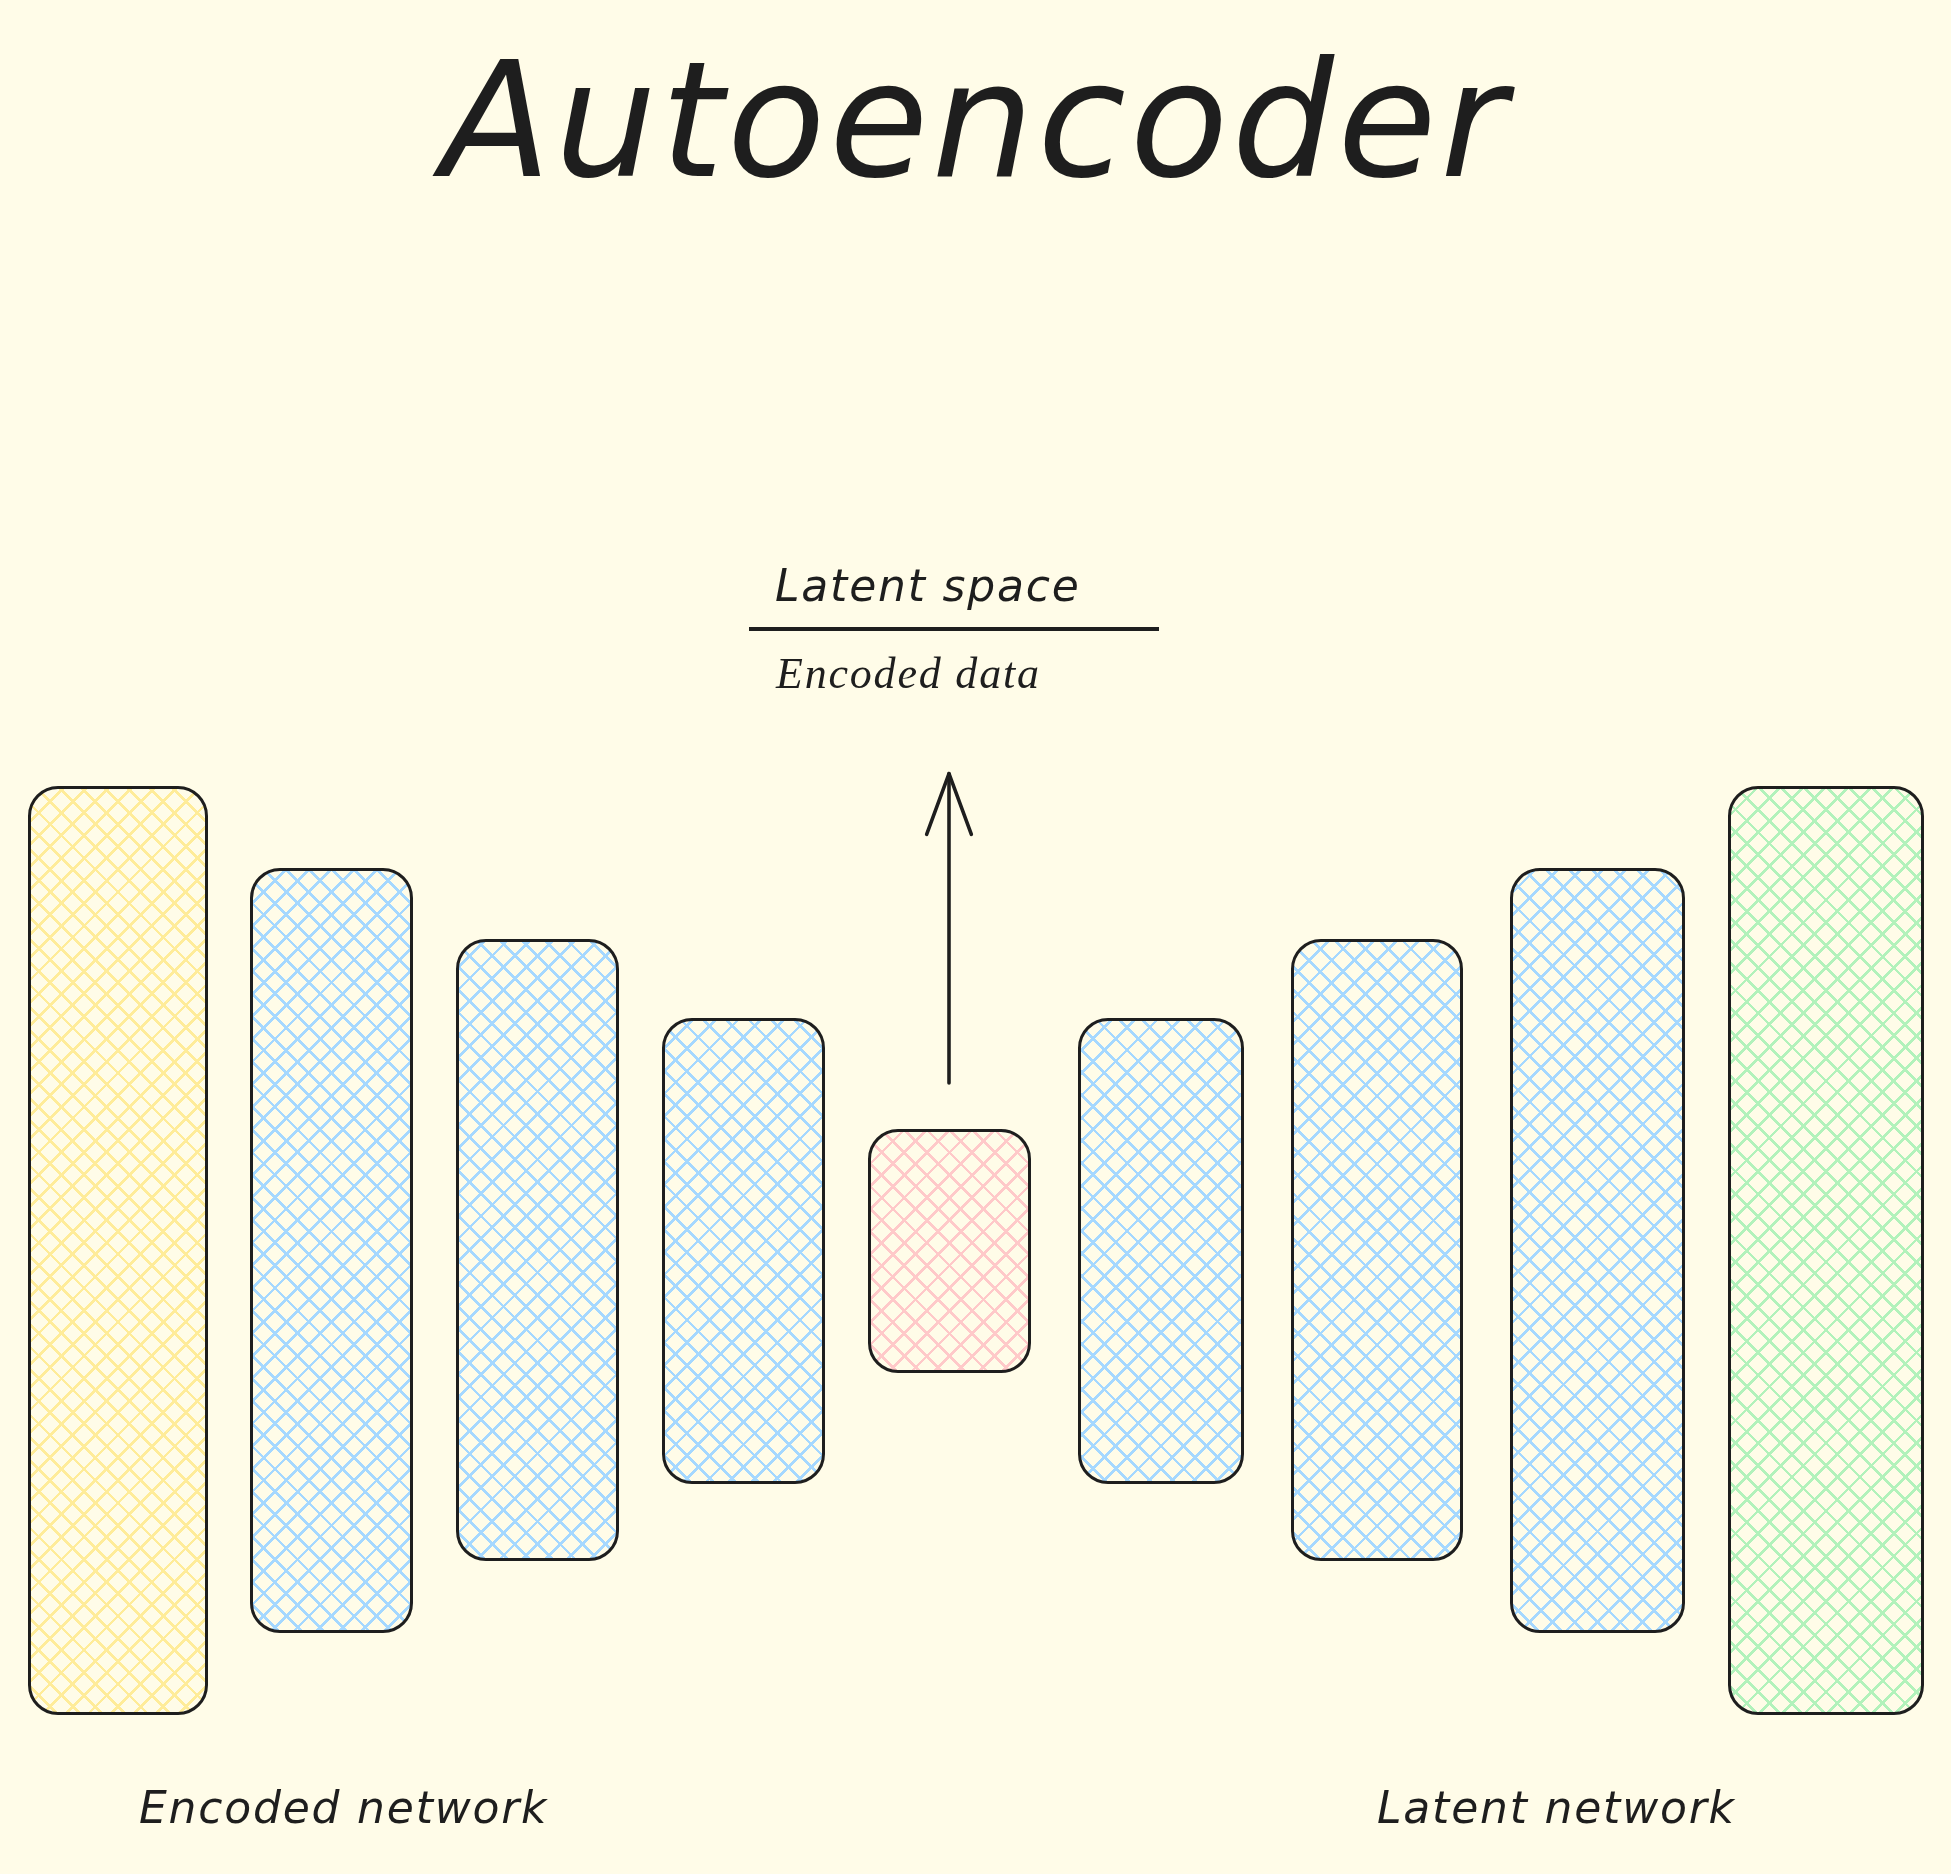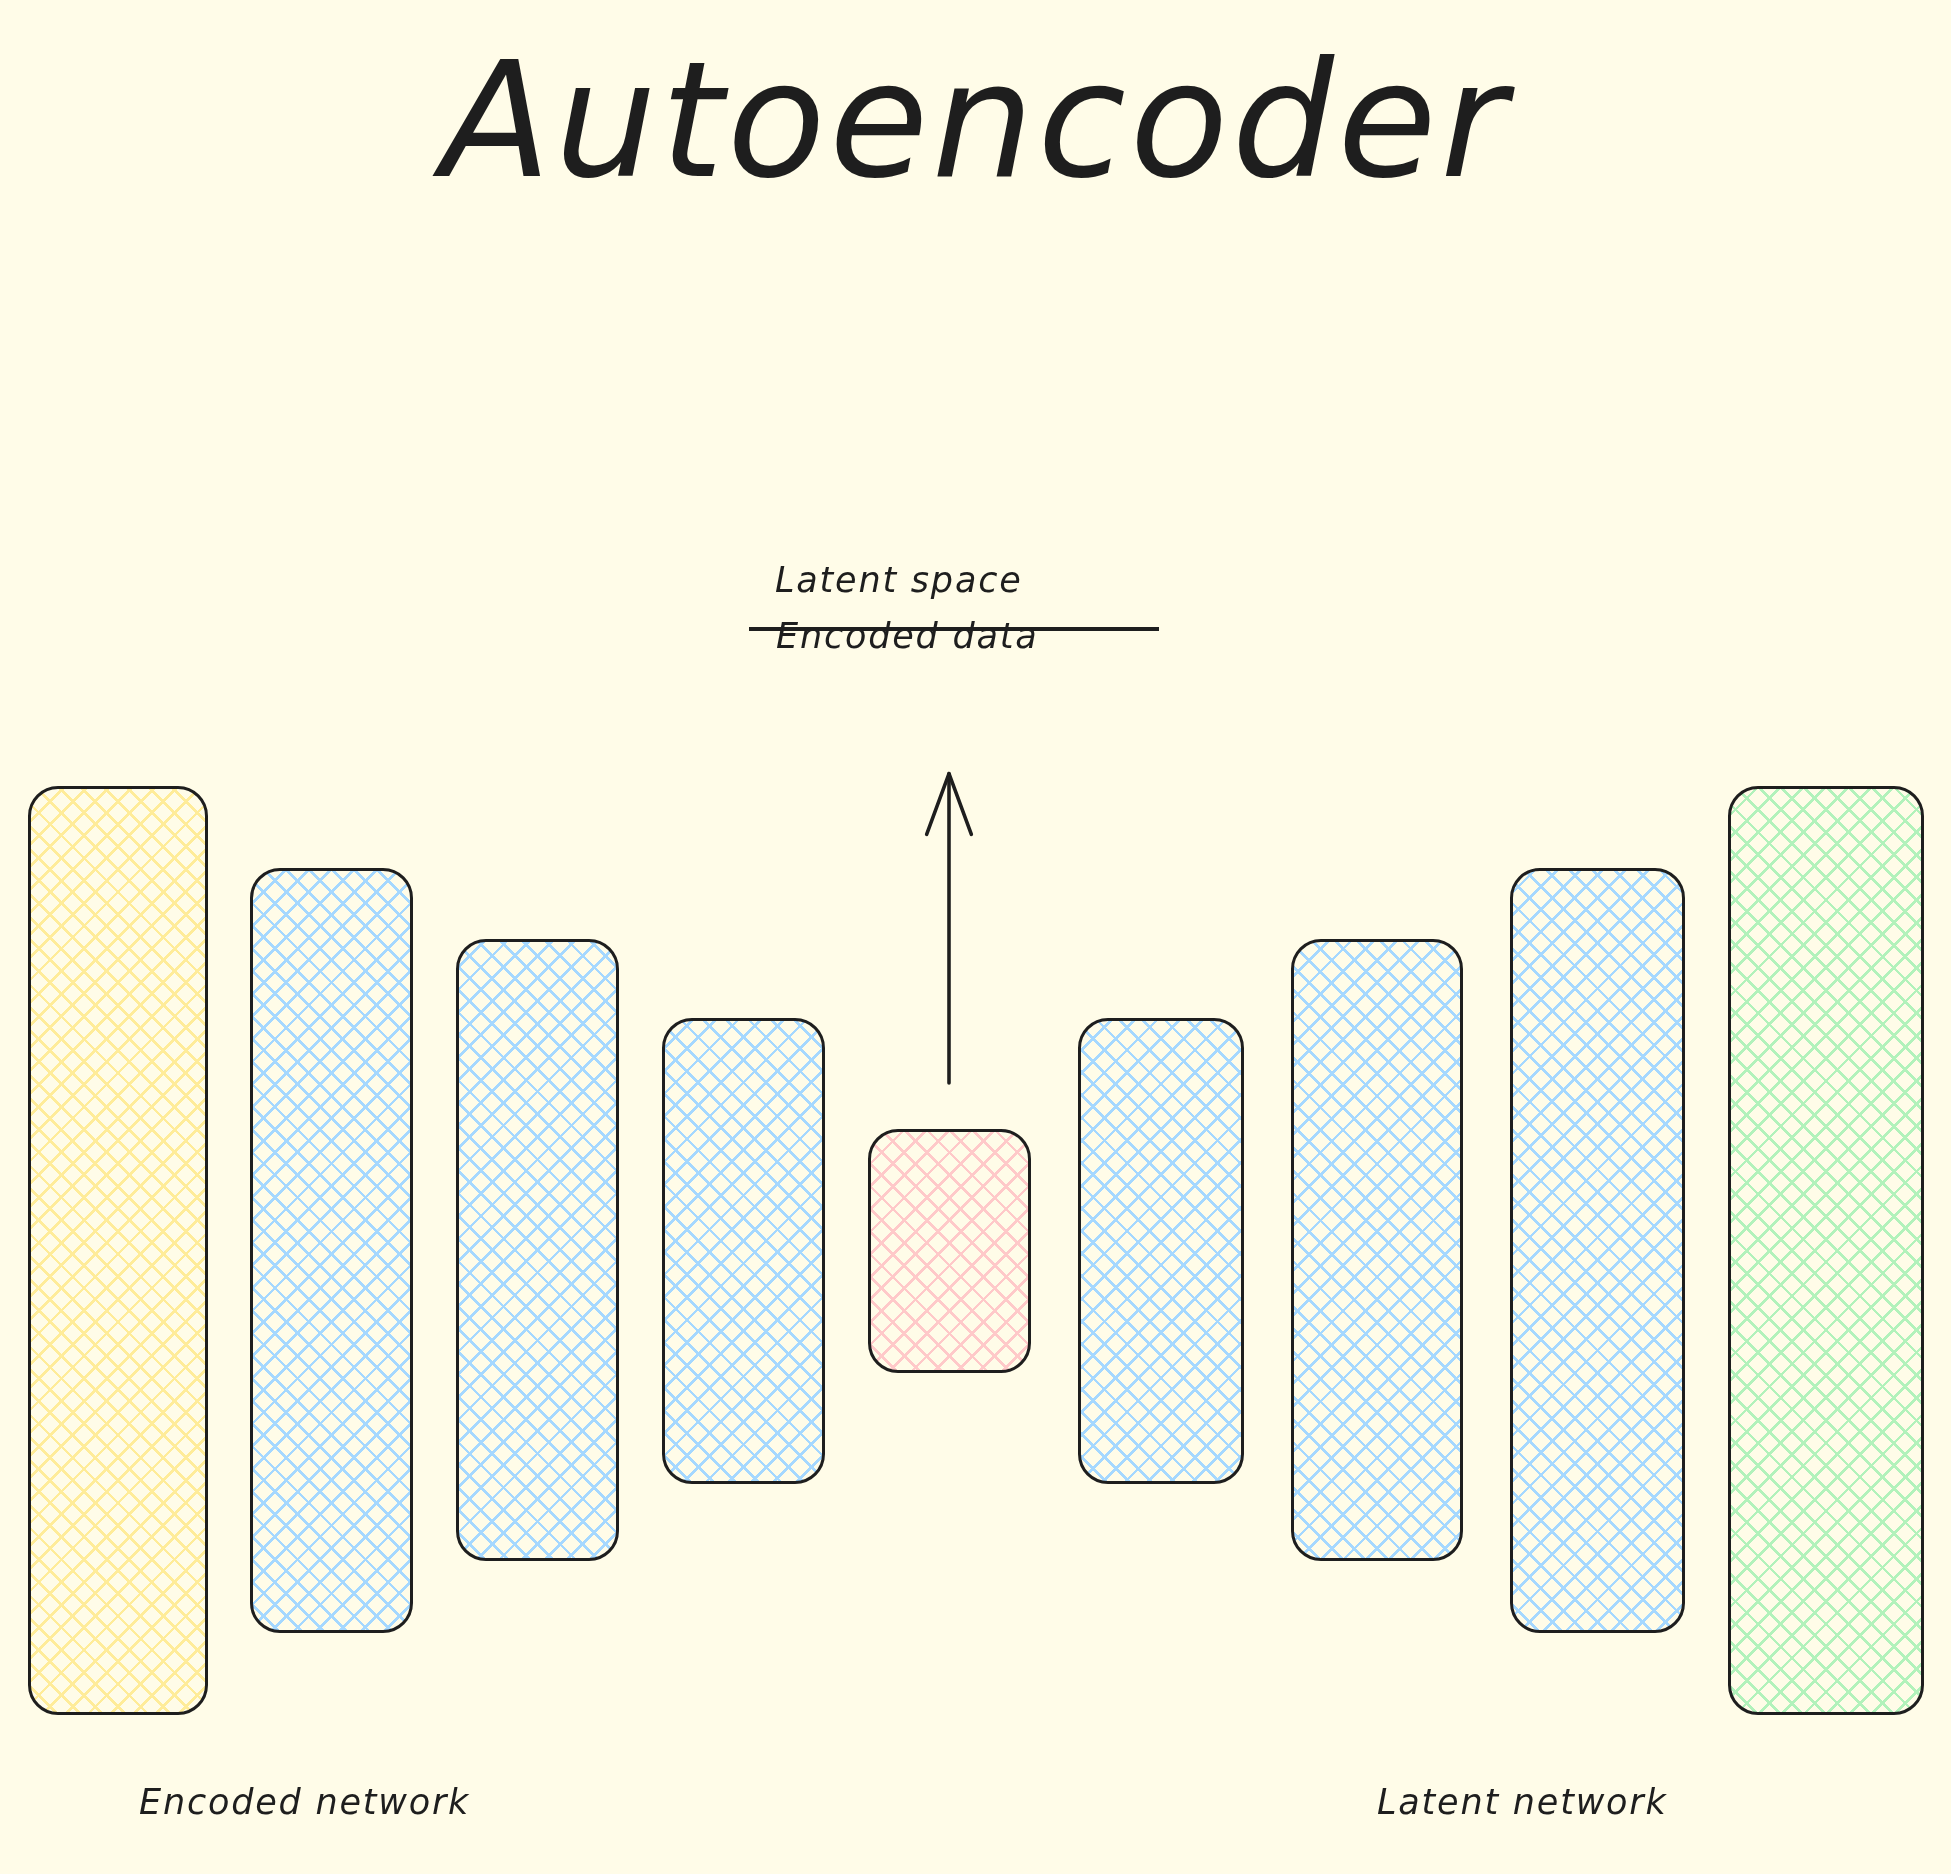--- a/index.html
+++ b/index.html
@@ -1,32 +1,32 @@
 <!DOCTYPE html>
 <html style="font-size:14.3px"><head>
 <meta charset="utf-8">
 <style>
   html, body { margin:0; padding:0; }
   body { width:1951px; height:1874px; background:#fffce8; position:relative; overflow:hidden;
          font-family:"DejaVu Sans", sans-serif; color:#1e1e1e; }
   .title { position:absolute; left:0; width:1951px; top:27px; text-align:center;
            font-size:161px; font-style:italic; letter-spacing:3.6px; font-family:"DejaVu Sans", sans-serif; }
-  .label { position:absolute; font-size:35px; font-style:italic; white-space:nowrap; letter-spacing:1.8px; }
+  .label { position:absolute; font-size:44px; font-style:italic; white-space:nowrap; letter-spacing:1.8px; }
   .block { position:absolute; border:3.6px solid #1e1e1e; border-radius:30px; box-sizing:border-box; }
   .divider { position:absolute; height:3.6px; background:#1e1e1e; }
   svg.arrow { position:absolute; overflow:visible; }
 </style>
 </head>
 <body>
 
 <div class="title">Autoencoder</div>
 
 <div class="label" style="left:775px; top:560px;">Latent space</div>
 <div class="divider" style="left:749px; top:627px; width:410px;"></div>
-<div class="label" style="left:776px; top:616px;">Encoded data</div>
+<div class="label" style="left:776px; top:648px;font-family:Liberation Serif, serif;">Encoded data</div>
 
 <svg class="arrow" style="left:922px; top:770px;" width="54" height="313" viewBox="0 0 60 350">
   <line x1="30" y1="350" x2="30" y2="4" stroke="#1e1e1e" stroke-width="4" stroke-linecap="round"></line>
   <path d="M5 72 L30 4 L55 72" fill="none" stroke="#1e1e1e" stroke-width="4" stroke-linecap="round" stroke-linejoin="round"></path>
 </svg>
 
 <div id="layers">
     <div class="block" style="left: 28px; top: 786px; width: 180px; height: 929px; background-color: rgb(255, 252, 232); background-image: repeating-linear-gradient(45deg, rgb(255, 236, 153) 0px, rgb(255, 236, 153) 2.7px, transparent 2.7px, transparent 16px), repeating-linear-gradient(-45deg, rgb(255, 236, 153) 0px, rgb(255, 236, 153) 2.7px, transparent 2.7px, transparent 16px);"></div>
     <div class="block" style="left: 250px; top: 868px; width: 163px; height: 765px; background-color: rgb(255, 252, 232); background-image: repeating-linear-gradient(45deg, rgb(165, 216, 255) 0px, rgb(165, 216, 255) 2.7px, transparent 2.7px, transparent 16px), repeating-linear-gradient(-45deg, rgb(165, 216, 255) 0px, rgb(165, 216, 255) 2.7px, transparent 2.7px, transparent 16px);"></div>
     <div class="block" style="left: 456px; top: 939px; width: 163px; height: 622px; background-color: rgb(255, 252, 232); background-image: repeating-linear-gradient(45deg, rgb(165, 216, 255) 0px, rgb(165, 216, 255) 2.7px, transparent 2.7px, transparent 16px), repeating-linear-gradient(-45deg, rgb(165, 216, 255) 0px, rgb(165, 216, 255) 2.7px, transparent 2.7px, transparent 16px);"></div>

